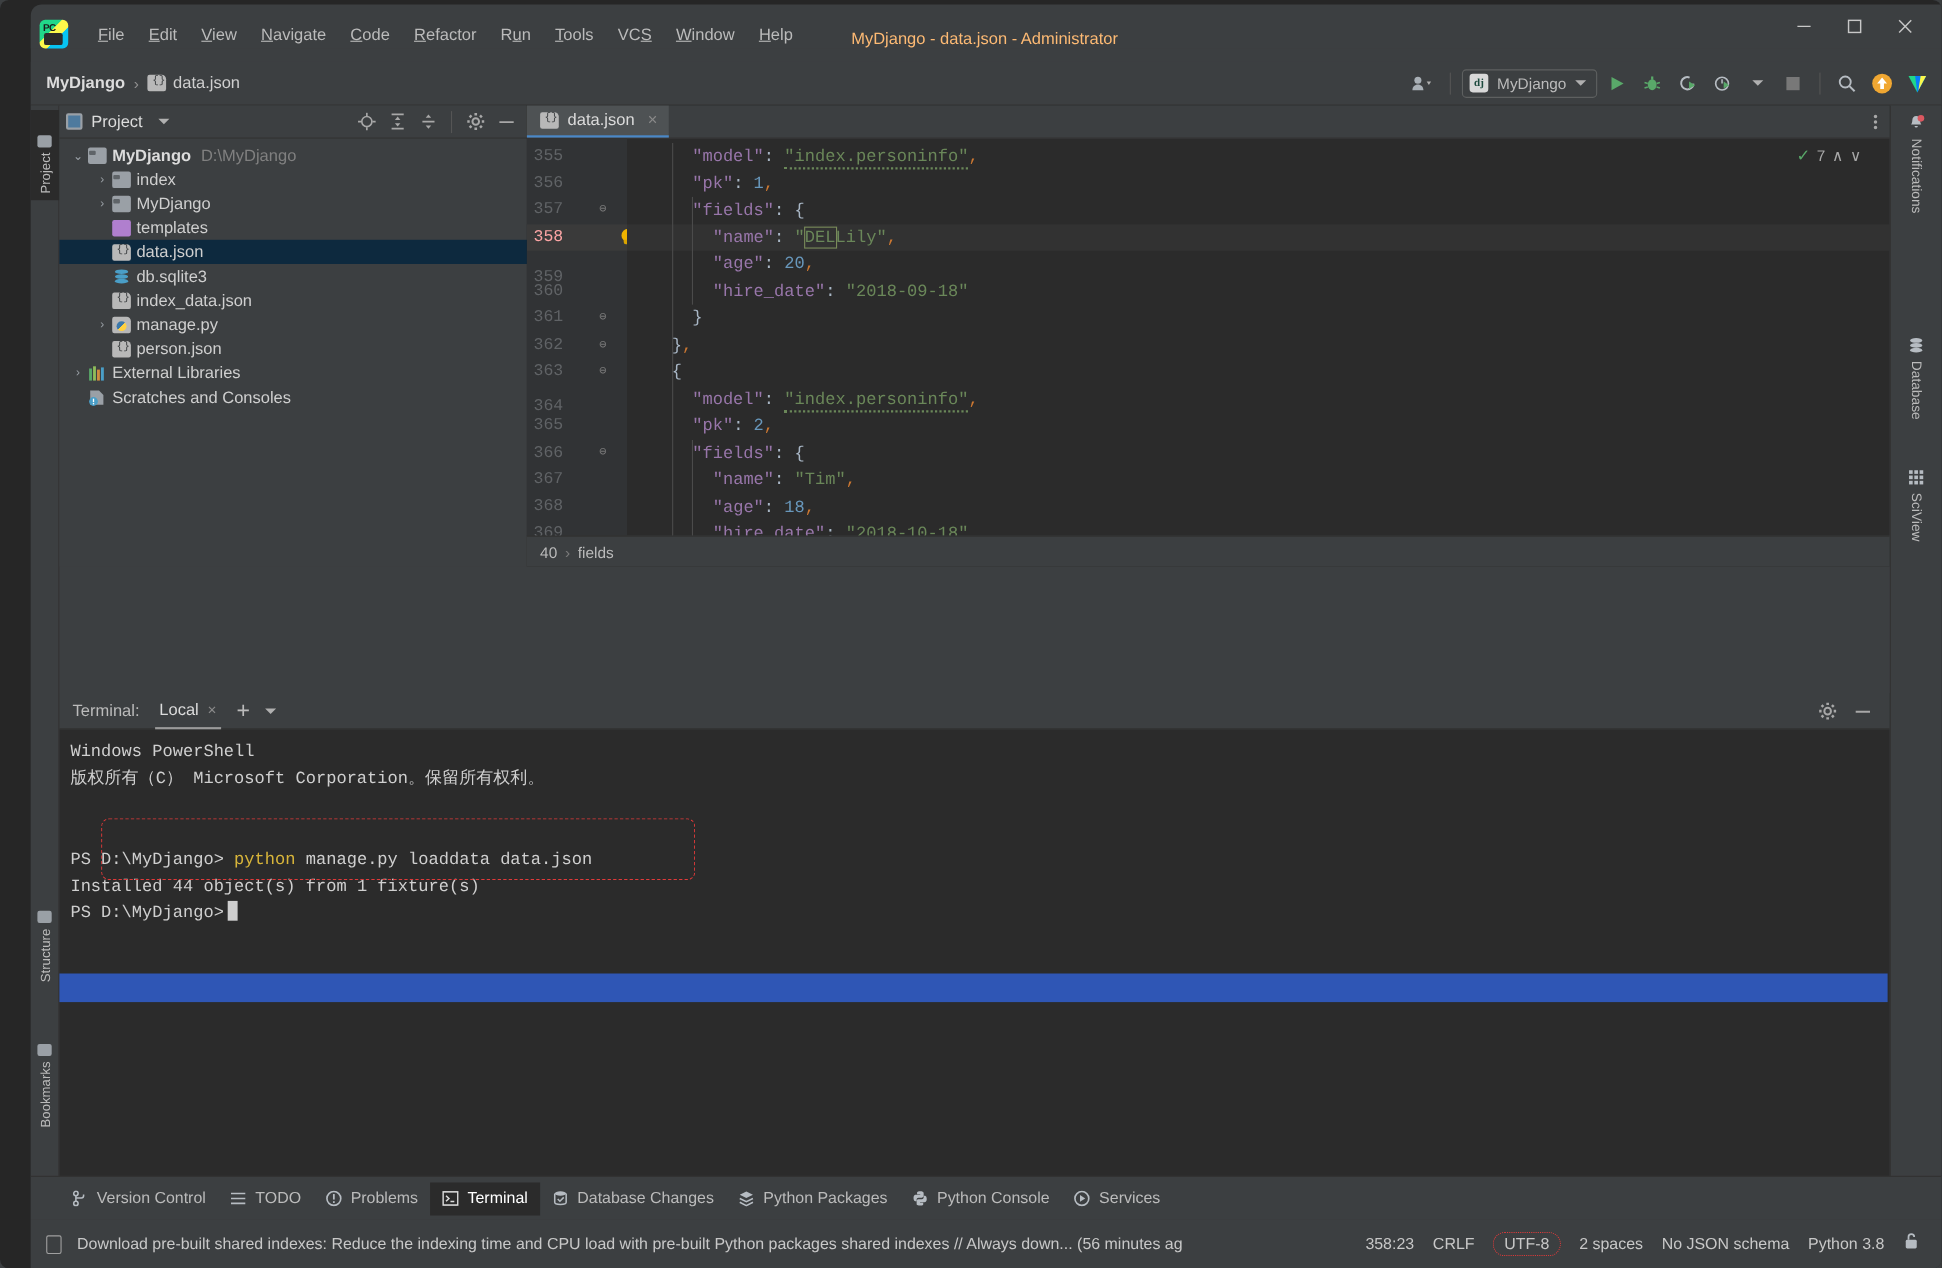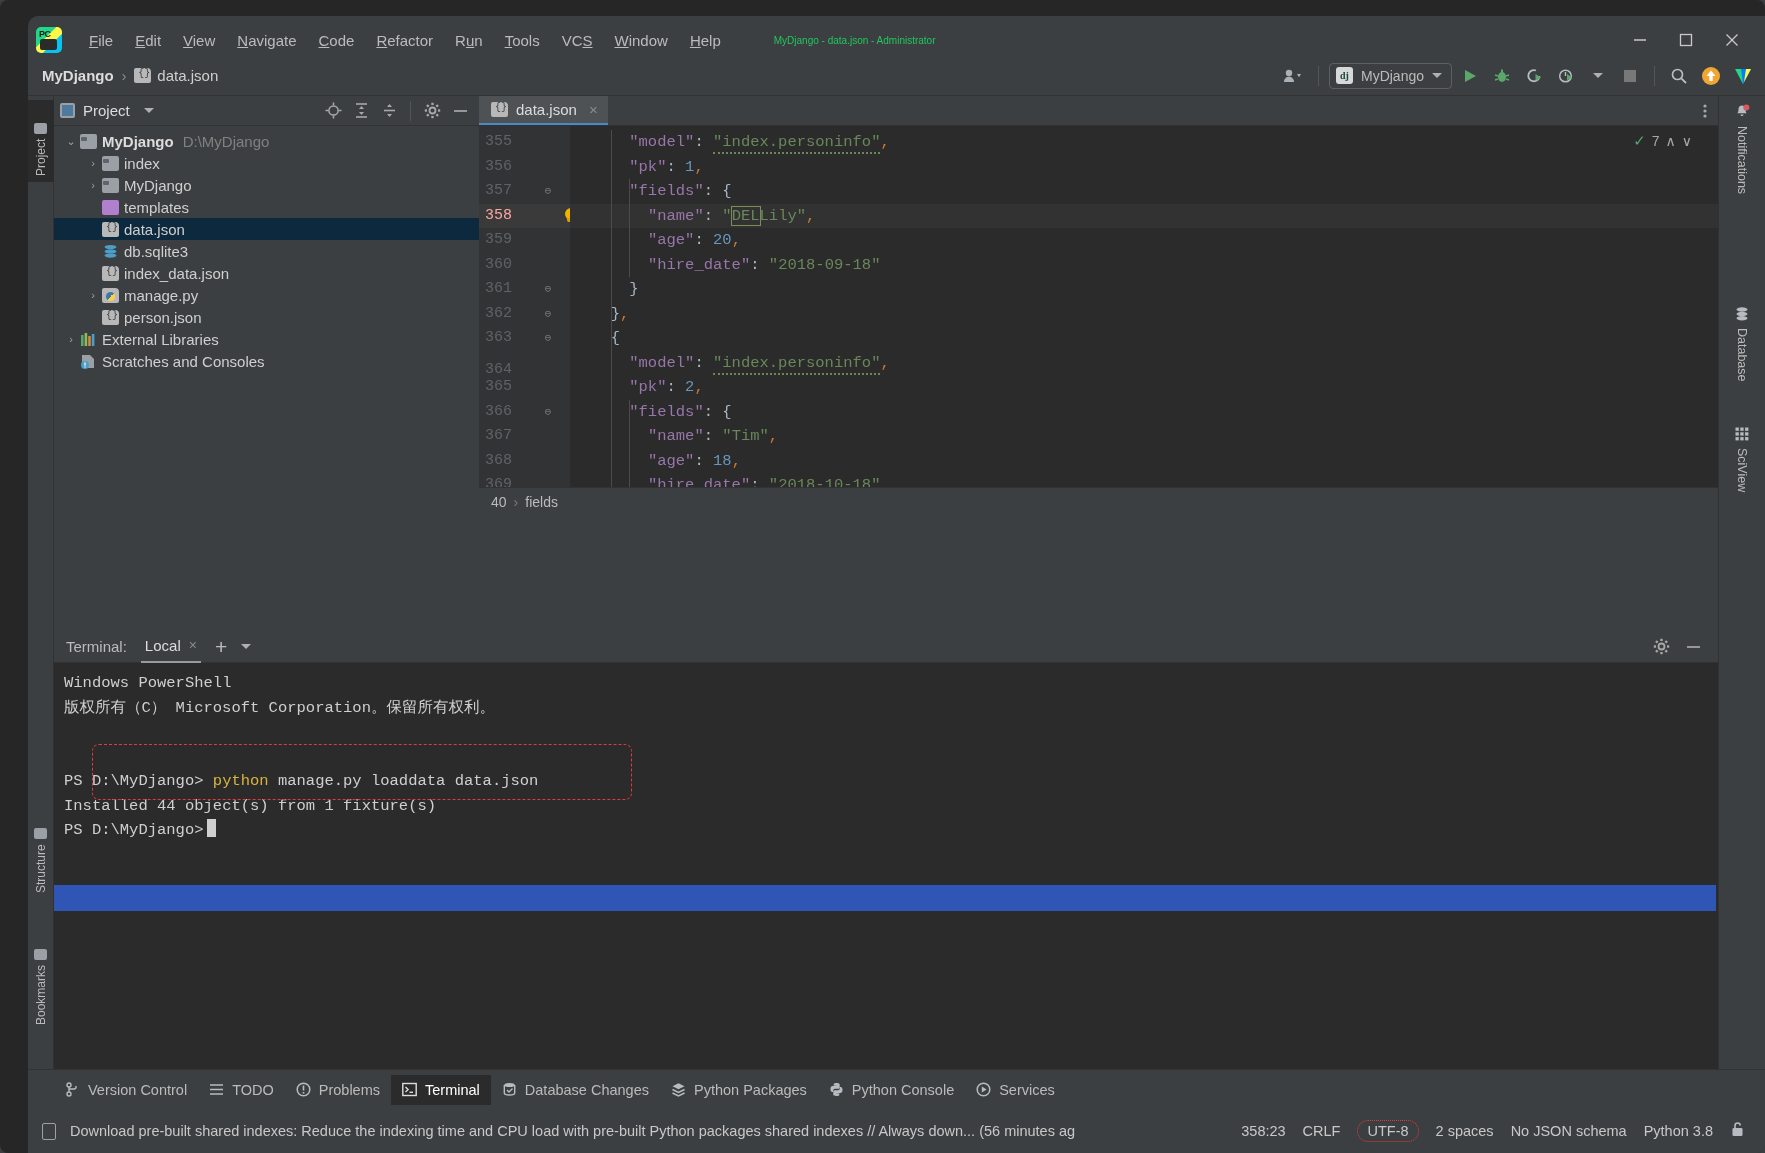--- a/index.html
+++ b/index.html
@@ -20,23 +20,23 @@
   }
   .outer-bg { position:absolute; inset:0; background:#262626; }
   .win-inner {
     position: absolute; left: 28px; top: 16px; right: 0px; bottom: 0px;
     background: #3c3f41;
     border-top-left-radius: 10px;
   }
 
   
   #title-bar {
-    position: absolute; left: 28px; top: 20px; width: 1737px; height: 40px;
+    position: absolute; left: 28px; top: 4px; width: 1737px; height: 40px;
     background: #3c3f41;
-    display: flex; align-items: center;
+    display: flex; align-items: flex-end;
     border-top-left-radius: 10px;
   }
   .pc-logo {
     width: 26px; height: 26px; margin-left: 8px; margin-right: 10px;
     border-radius: 5px;
     background: linear-gradient(135deg,#21d789 0%, #21d789 38%, #fcf84a 40%, #fcf84a 62%, #07c3f2 64%, #07c3f2 100%);
     position: relative; flex: none;
   }
   .pc-logo::after{
     content:"PC"; position:absolute; left:3px; top:2px;
@@ -46,21 +46,21 @@
     content:""; position:absolute; left:4px; top:12px; width:17px; height:11px;
     background:#2b2b2b; border-radius:2px;
   }
   .menu { display: flex; align-items: center; gap: 0px; margin-left: 6px; }
   .menu-item {
     color: #bbbbbb; font-size: 15px; padding: 4px 11px; cursor: default;
     white-space: nowrap;
   }
   .menu-item .mn { text-decoration: underline; }
   #window-title {
-    color: #22c55e; font-size: 10px; margin-left: 42px; white-space: nowrap;
+    color: #fdba74; font-size: 15px; margin-left: 42px; white-space: nowrap;
   }
   #win-controls {
     position: absolute; right: 10px; top: 0; height: 40px;
     display: flex; align-items: center; gap: 0px;
   }
   .win-btn {
     width: 46px; height: 40px; display: flex; align-items: center; justify-content: center;
     color: #c8c8c8;
   }
   .win-btn svg { display:block; }
@@ -573,21 +573,21 @@
           <div class="lnum" style="top: 4px; line-height: 24.5px;">355</div>
           <div class="lnum" style="top: 28.5px; line-height: 24.5px;">356</div>
           <div class="lnum" style="top: 53px; line-height: 24.5px;">357</div>
           <div class="fold" style="top: 53px; line-height: 24.5px;">⊖</div>
           <div style="position: absolute; left: 0px; width: 91px; height: 24.5px; top: 77.5px; background: rgb(58, 58, 58);"></div>
           <div class="lnum cur" style="top: 77.5px; line-height: 24.5px;">358</div>
           <div id="bulb" style="top: 80.5px;">
             <div class="bulb-shape"></div>
             <div class="bulb-base"></div>
           </div>
-          <div class="lnum" style="top: 102px; line-height: 24.5px;">359</div>
+          <div class="lnum" style="top: 114px; line-height: 24.5px;">359</div>
           <div class="lnum" style="top: 126.5px; line-height: 24.5px;">360</div>
           <div class="lnum" style="top: 151px; line-height: 24.5px;">361</div>
           <div class="fold" style="top: 151px; line-height: 24.5px;">⊖</div>
           <div class="lnum" style="top: 175.5px; line-height: 24.5px;">362</div>
           <div class="fold" style="top: 175.5px; line-height: 24.5px;">⊖</div>
           <div class="lnum" style="top: 200px; line-height: 24.5px;">363</div>
           <div class="fold" style="top: 200px; line-height: 24.5px;">⊖</div>
           <div class="lnum" style="top: 232px; line-height: 24.5px;">364</div>
           <div class="lnum" style="top: 249px; line-height: 24.5px;">365</div>
           <div class="lnum" style="top: 273.5px; line-height: 24.5px;">366</div>

